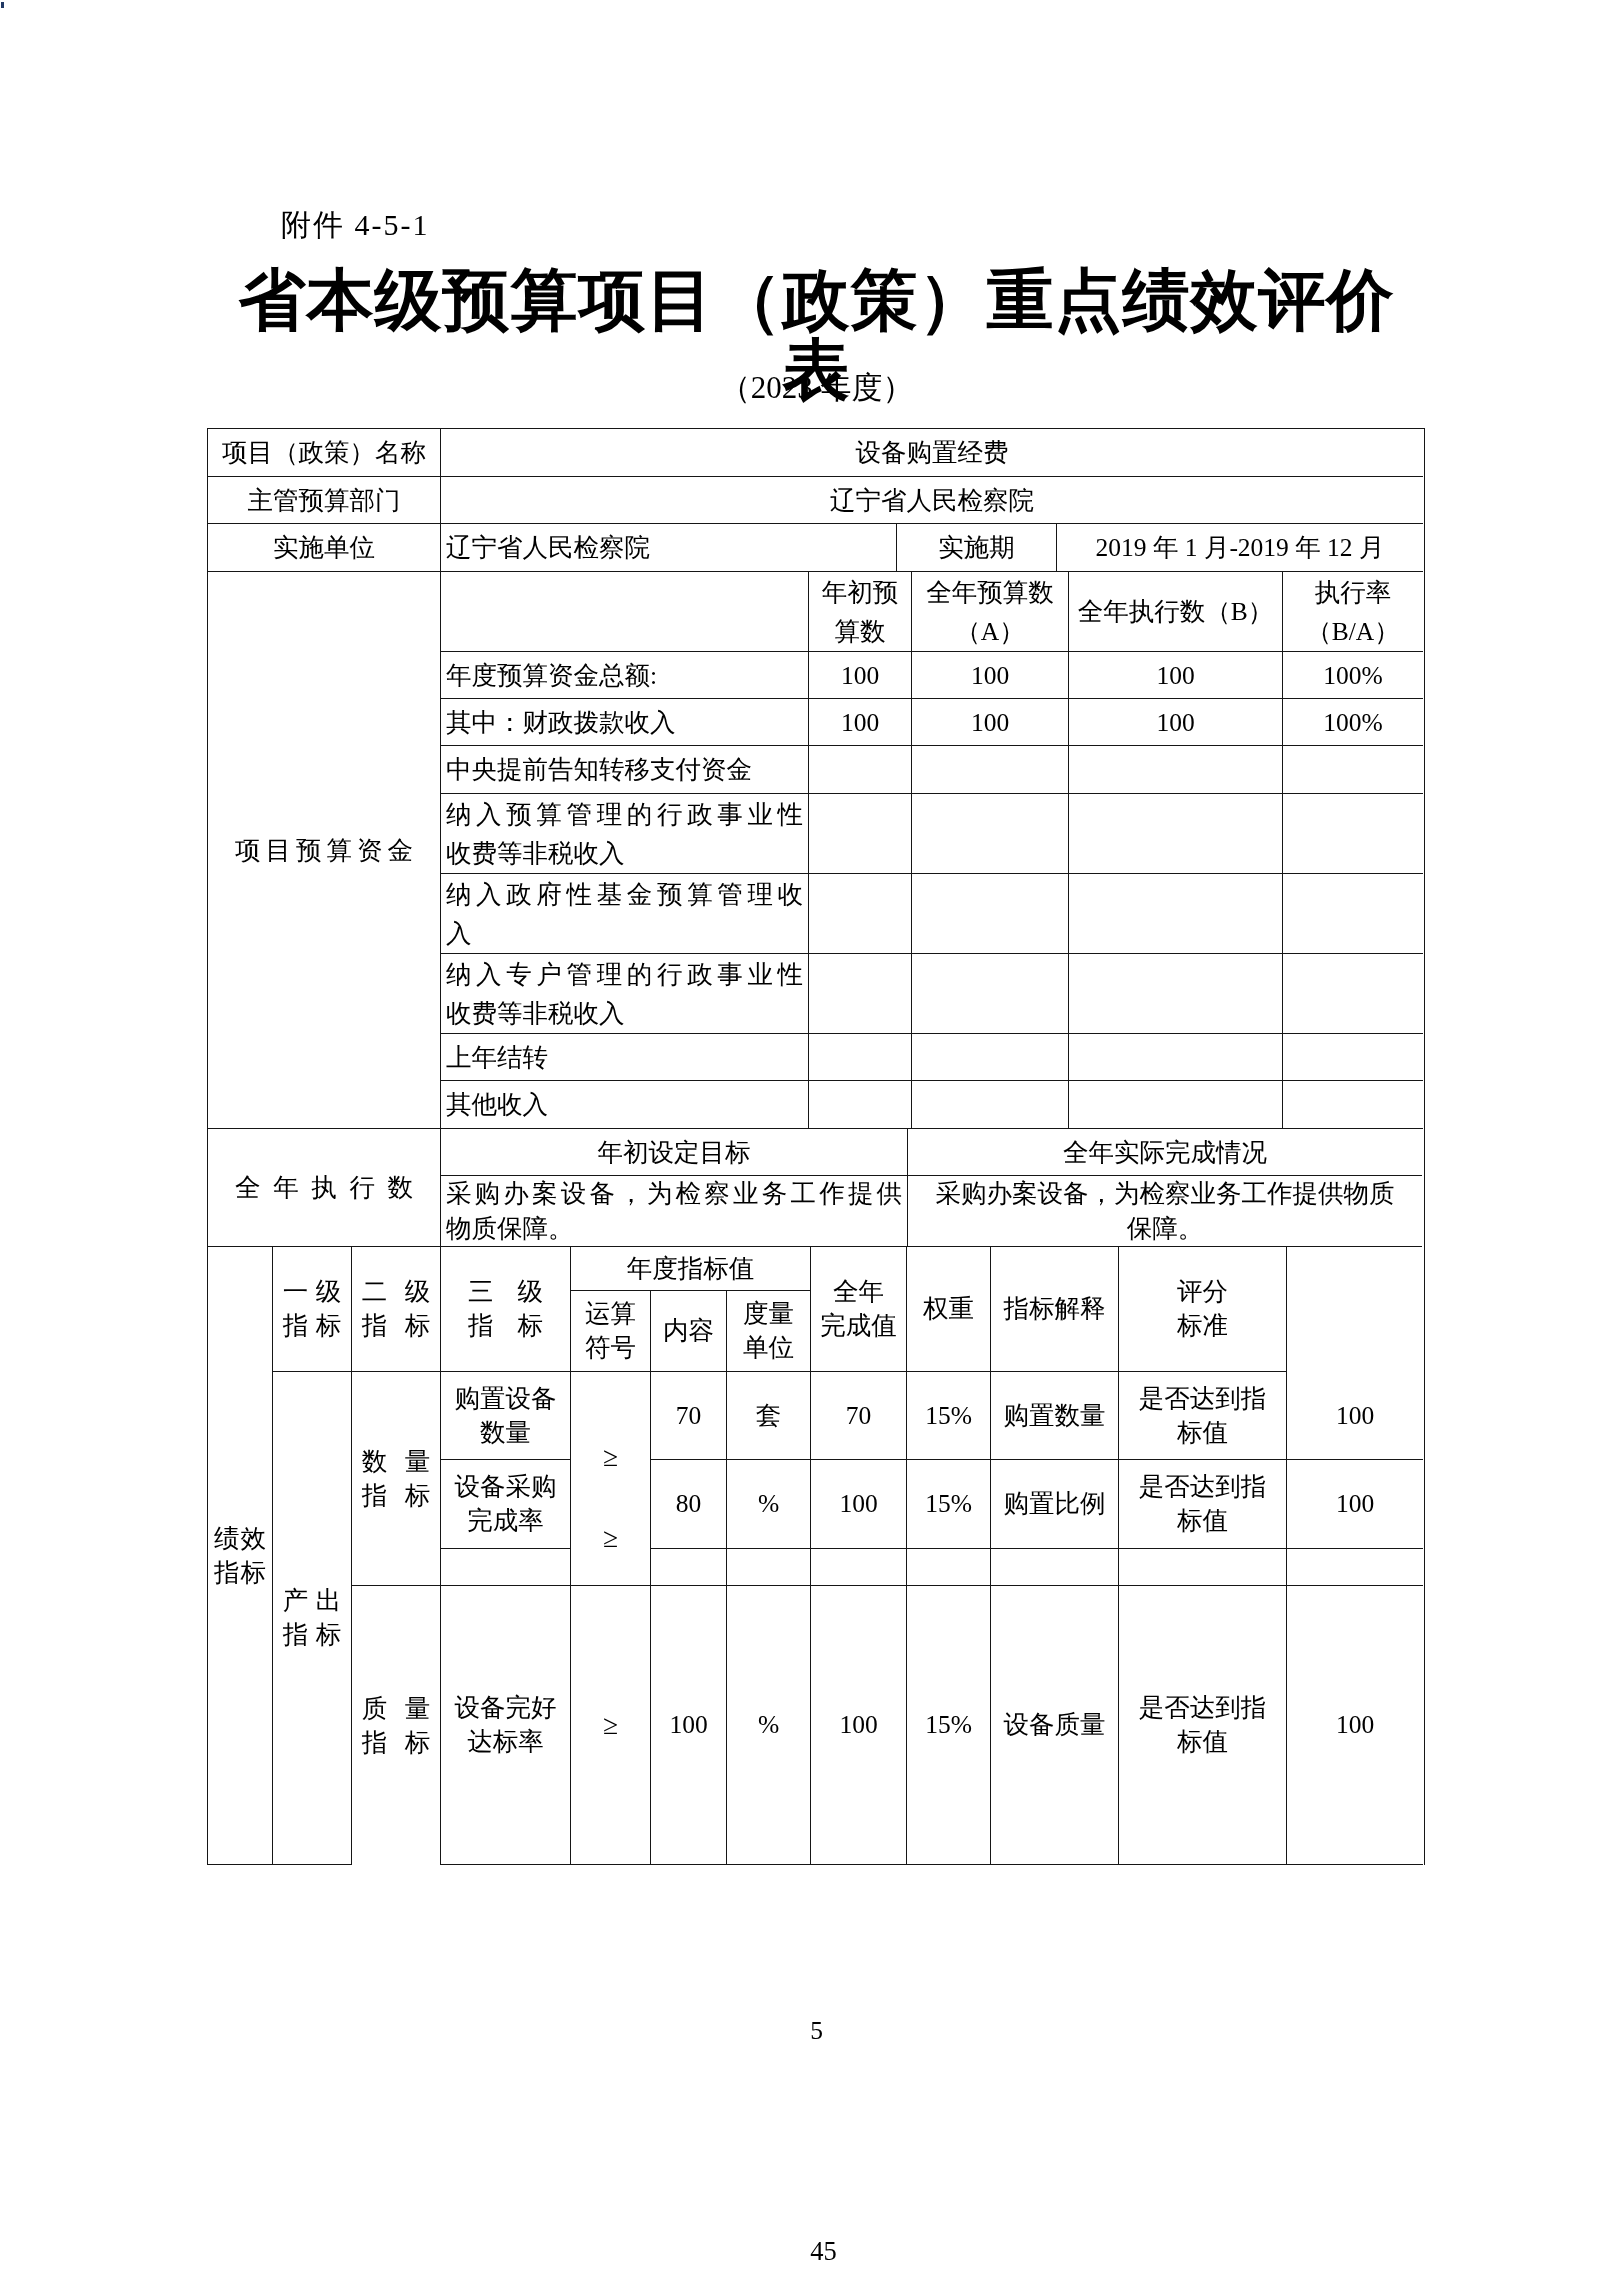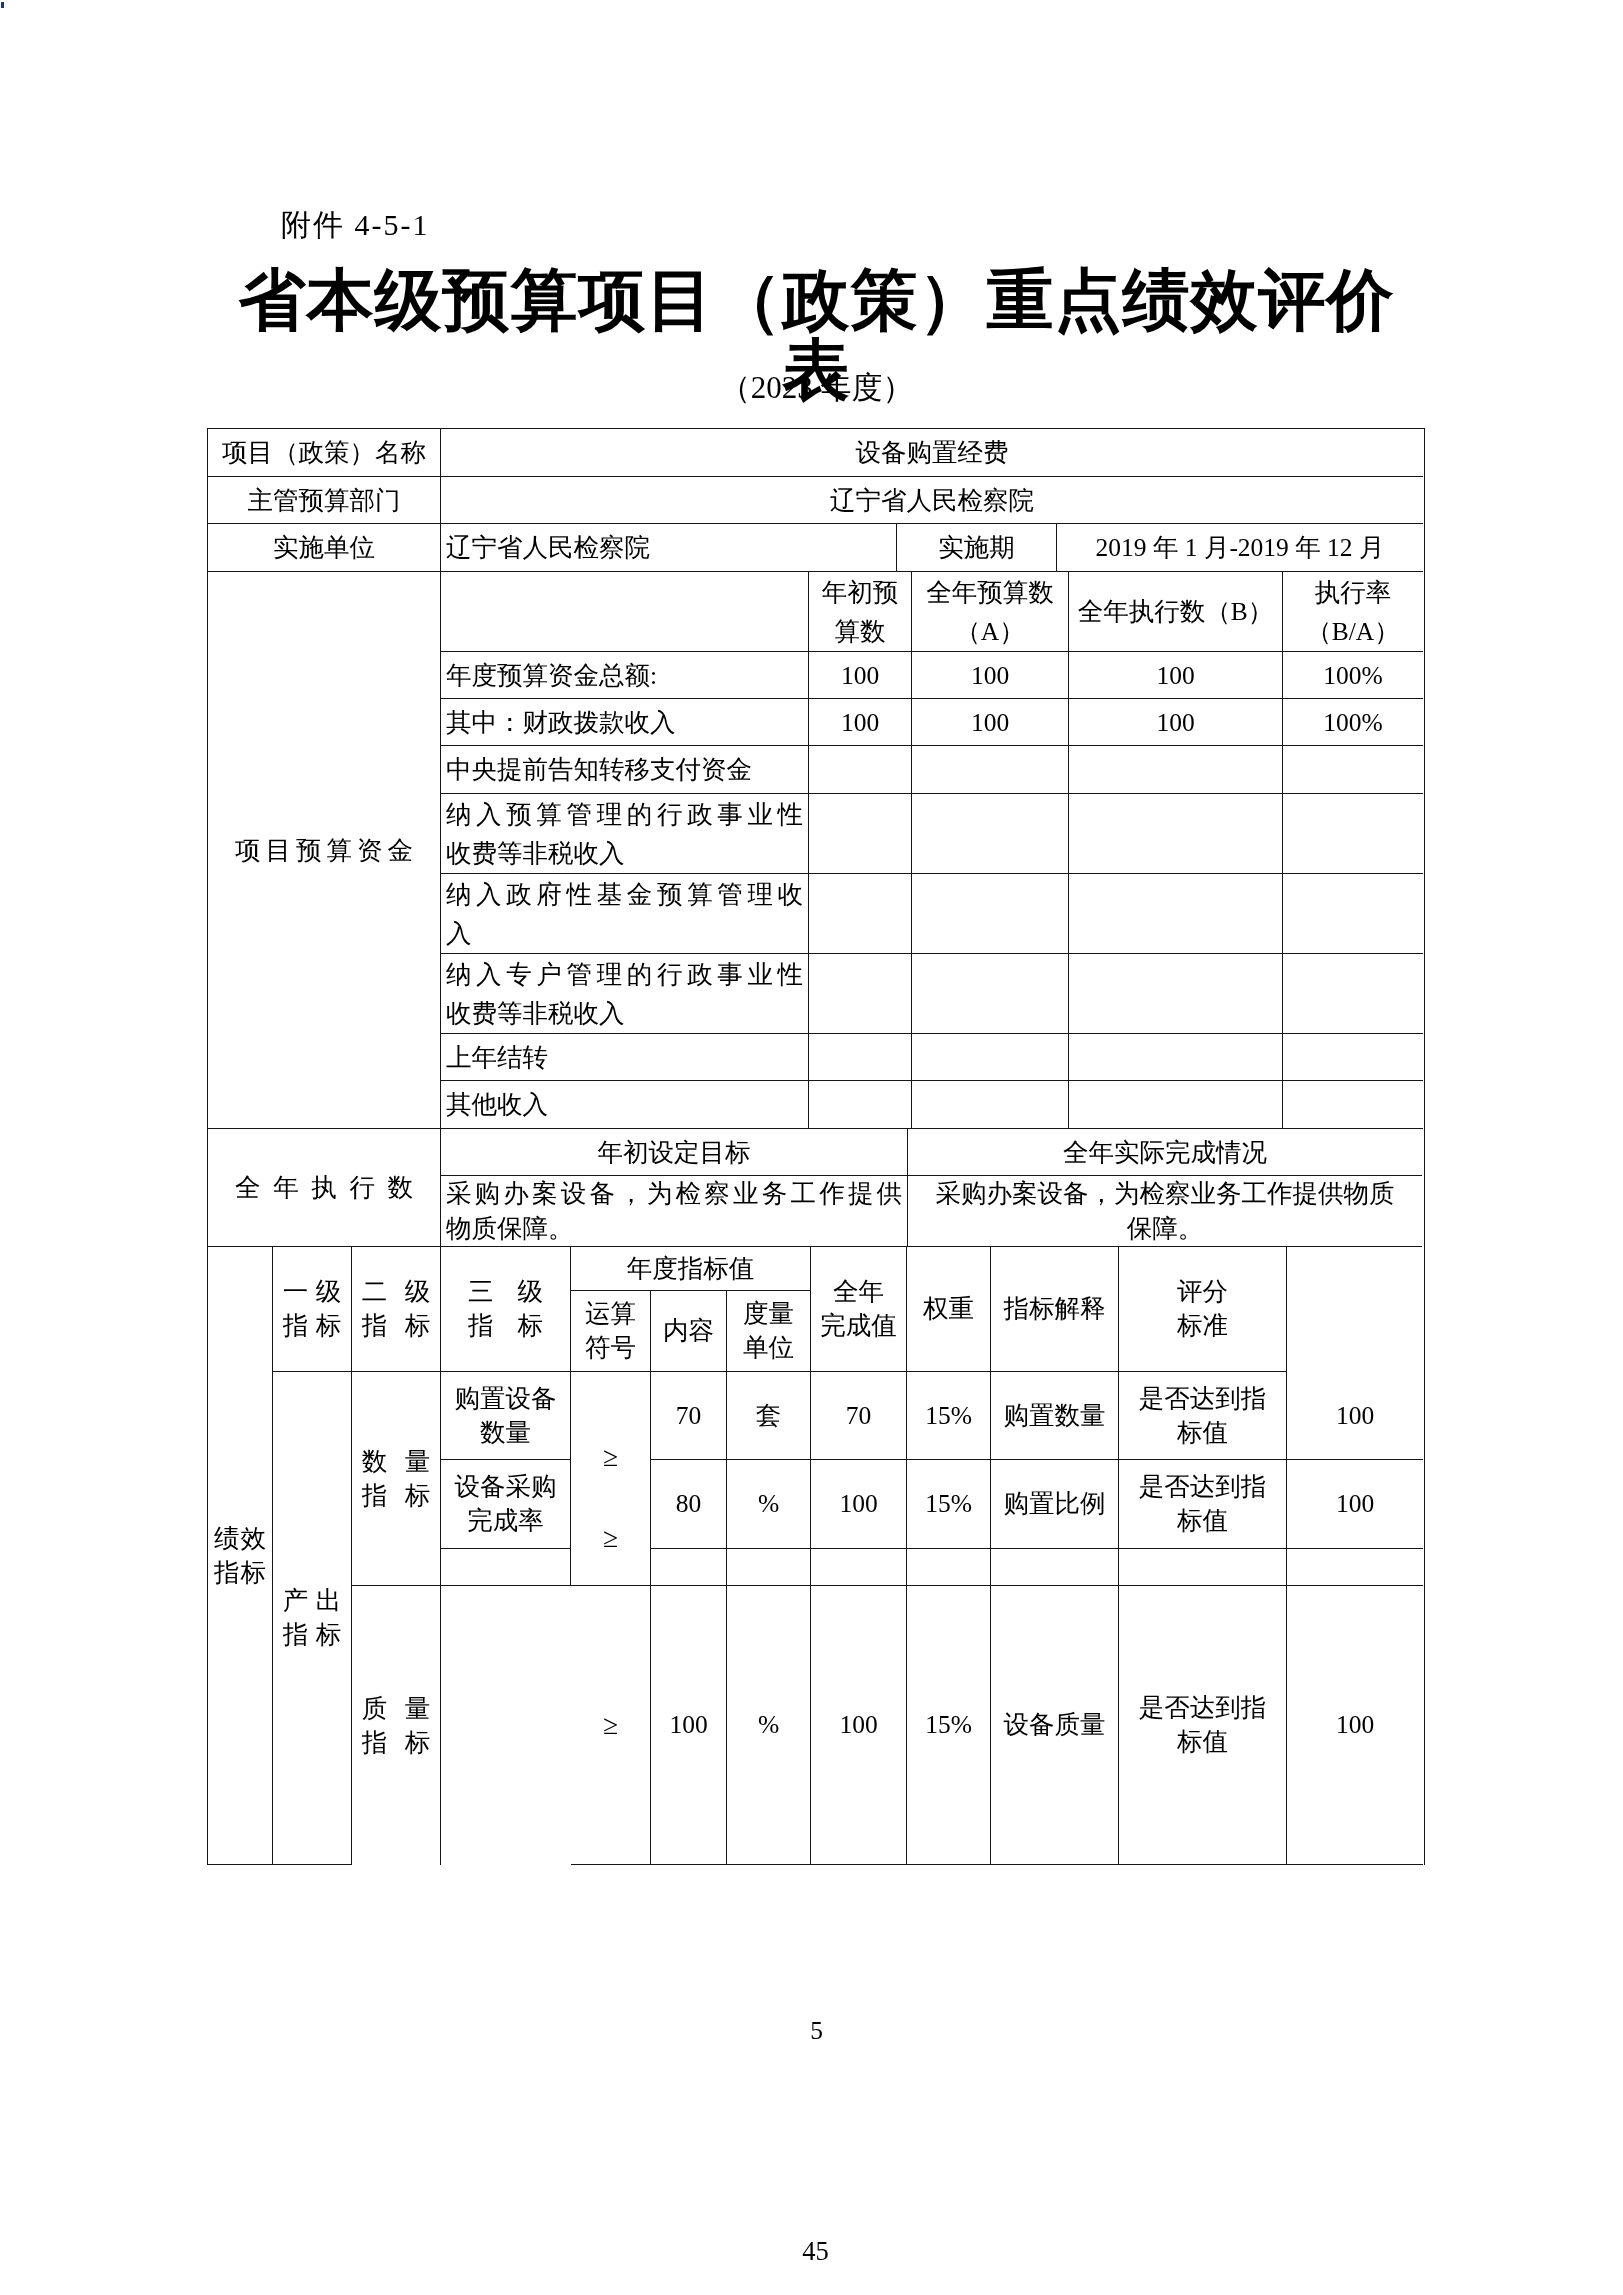--- a/index.html
+++ b/index.html
@@ -9,21 +9,21 @@
     font-family: "Liberation Serif", "DejaVu Serif", serif;
     color:#000;
   }
   .abs { position:absolute; }
   #attachment { left:248px; top:205px; font-size:30px; letter-spacing:2px;margin-left:33px; }
   #doc-title { left:209px; top:265px; width:1215px; text-align:center;
                font-size:67px; font-weight:700; letter-spacing:1px; line-height:70px; }
   #doc-subtitle { left:209px; top:367px; width:1215px; text-align:center; font-size:31px; }
   #speck { left:1px; top:1.5px; width:2.5px; height:6.4px; background:#203864; }
   #pageno { left:209px; top:2016px; width:1215px; text-align:center; font-size:25.5px; }
-  #footno { left:208px; top:2236px; width:1215px; text-align:center; font-size:26.5px; }
+  #footno { left:216px; top:2236px; width:1215px; text-align:center; font-size:26.5px; }
 
   #tbl { position:absolute; left:207px; top:428px; width:1218px;
          border:1.5px solid #161616; border-bottom:none; background:#fff; }
   .grid { display:grid; width:1215px; }
   #gA { grid-template-columns:233px 982px; grid-template-rows:48px 47px; }
   #gB { grid-template-columns:233px 456px 160px 366px; grid-template-rows:48px; }
   #gC { grid-template-columns:233px 368px 103px 157px 214px 140px;
         grid-template-rows:80px 47px 47px 48px 80px 80px 80px 47px 48px; }
   #gD { grid-template-columns:233px 467px 514px; grid-template-rows:47px 71px; }
   #gE { grid-template-columns:65px 79px 89px 130px 80px 76px 84px 96px 84px 128px 168px 136px;
@@ -173,20 +173,22 @@
     <div class="c dist p20" style="grid-area:3/3/6/4"><span>数量
 指标</span></div>
     <div class="c dist p20 nb" style="grid-area:6/3/7/4"><span>质量
 指标</span></div>
 
     <div class="c" style="grid-area:3/4/4/5">购置设备
 数量</div>
     <div class="c" style="grid-area:4/4/5/5">设备采购
 完成率</div>
     <div class="c" style="grid-area:5/4/6/5"></div>
+    <div class="c" style="grid-area:6/4/7/5">设备完好
+达标率</div>
 
     <div class="c opcell" style="grid-area:3/5/6/6"><span class="op1">≥</span><span class="op2">≥</span></div>
     <div class="c gsym" style="grid-area:6/5/7/6">≥</div>
 
     <div class="c" style="grid-area:3/6/4/7">70</div>
     <div class="c" style="grid-area:4/6/5/7">80</div>
     <div class="c" style="grid-area:5/6/6/7"></div>
     <div class="c" style="grid-area:6/6/7/7">100</div>
 
     <div class="c" style="grid-area:3/7/4/8">套</div>

